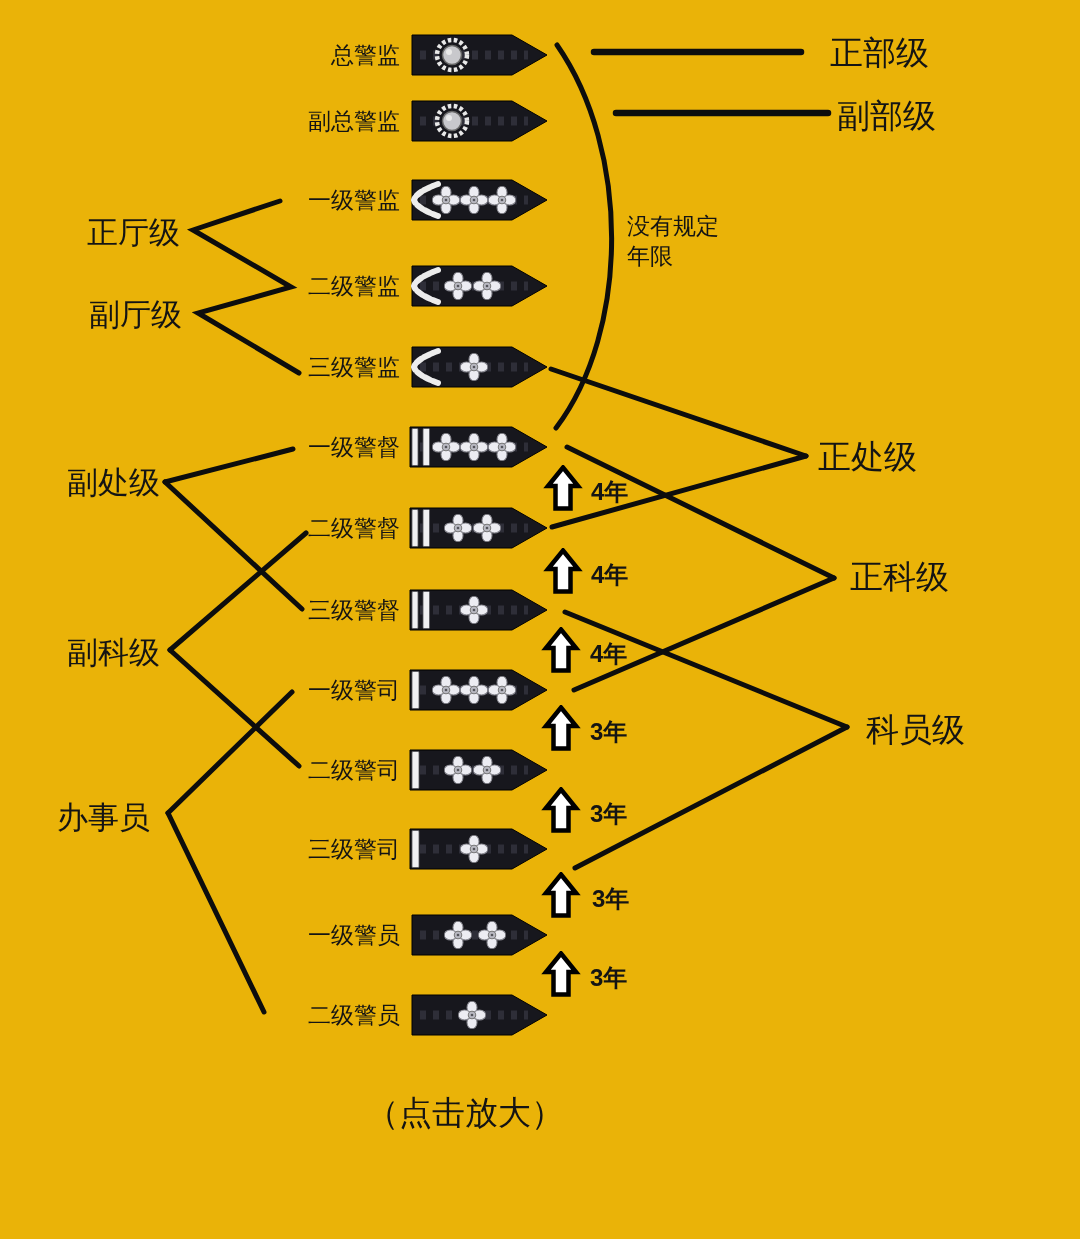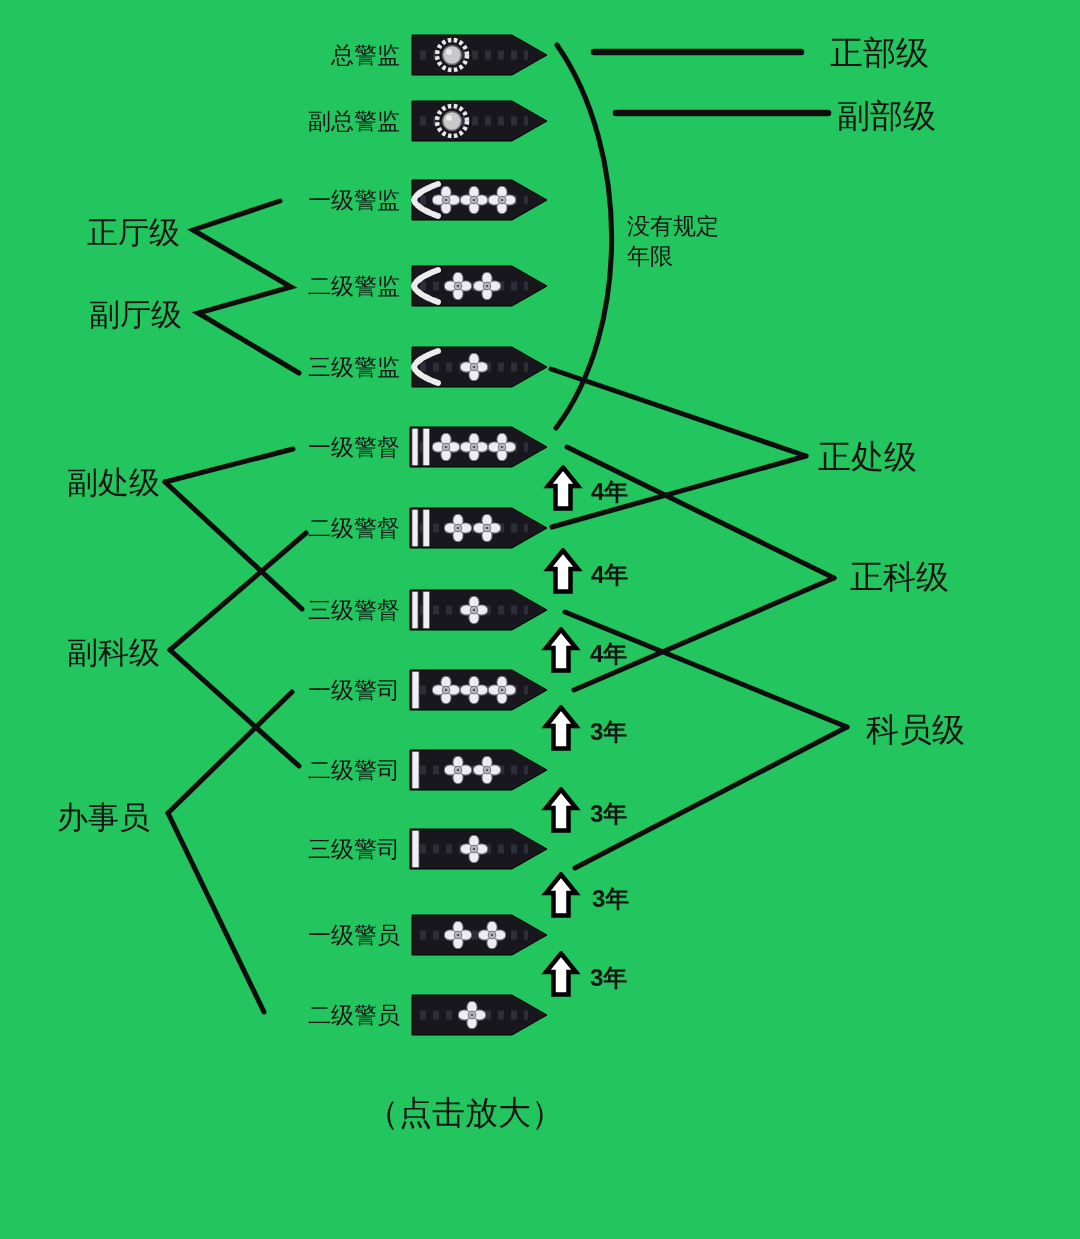--- a/index.html
+++ b/index.html
@@ -1,17 +1,17 @@
 <!DOCTYPE html>
 <html><head>
 <meta charset="utf-8">
 <style>
   html,body{margin:0;padding:0;background:#ffffff;}
   .stage{
-    position:relative;width:1080px;height:1239px;background:#22c55e;
+    position:relative;width:1080px;height:1239px;background:#eab308;
     font-family:"Liberation Sans","DejaVu Sans",sans-serif;overflow:hidden;
   }
   svg{display:block}
   text{fill:#141414;font-family:"Liberation Sans","DejaVu Sans",sans-serif;}
   .rank-label{font-size:23px;}
   .grade-label-left{font-size:31px;}
   .grade-label-right{font-size:33px;}
   .note-label{font-size:23px;}
   .year-label{font-size:24px;font-weight:bold;}
   .caption-label{font-size:33px;}

